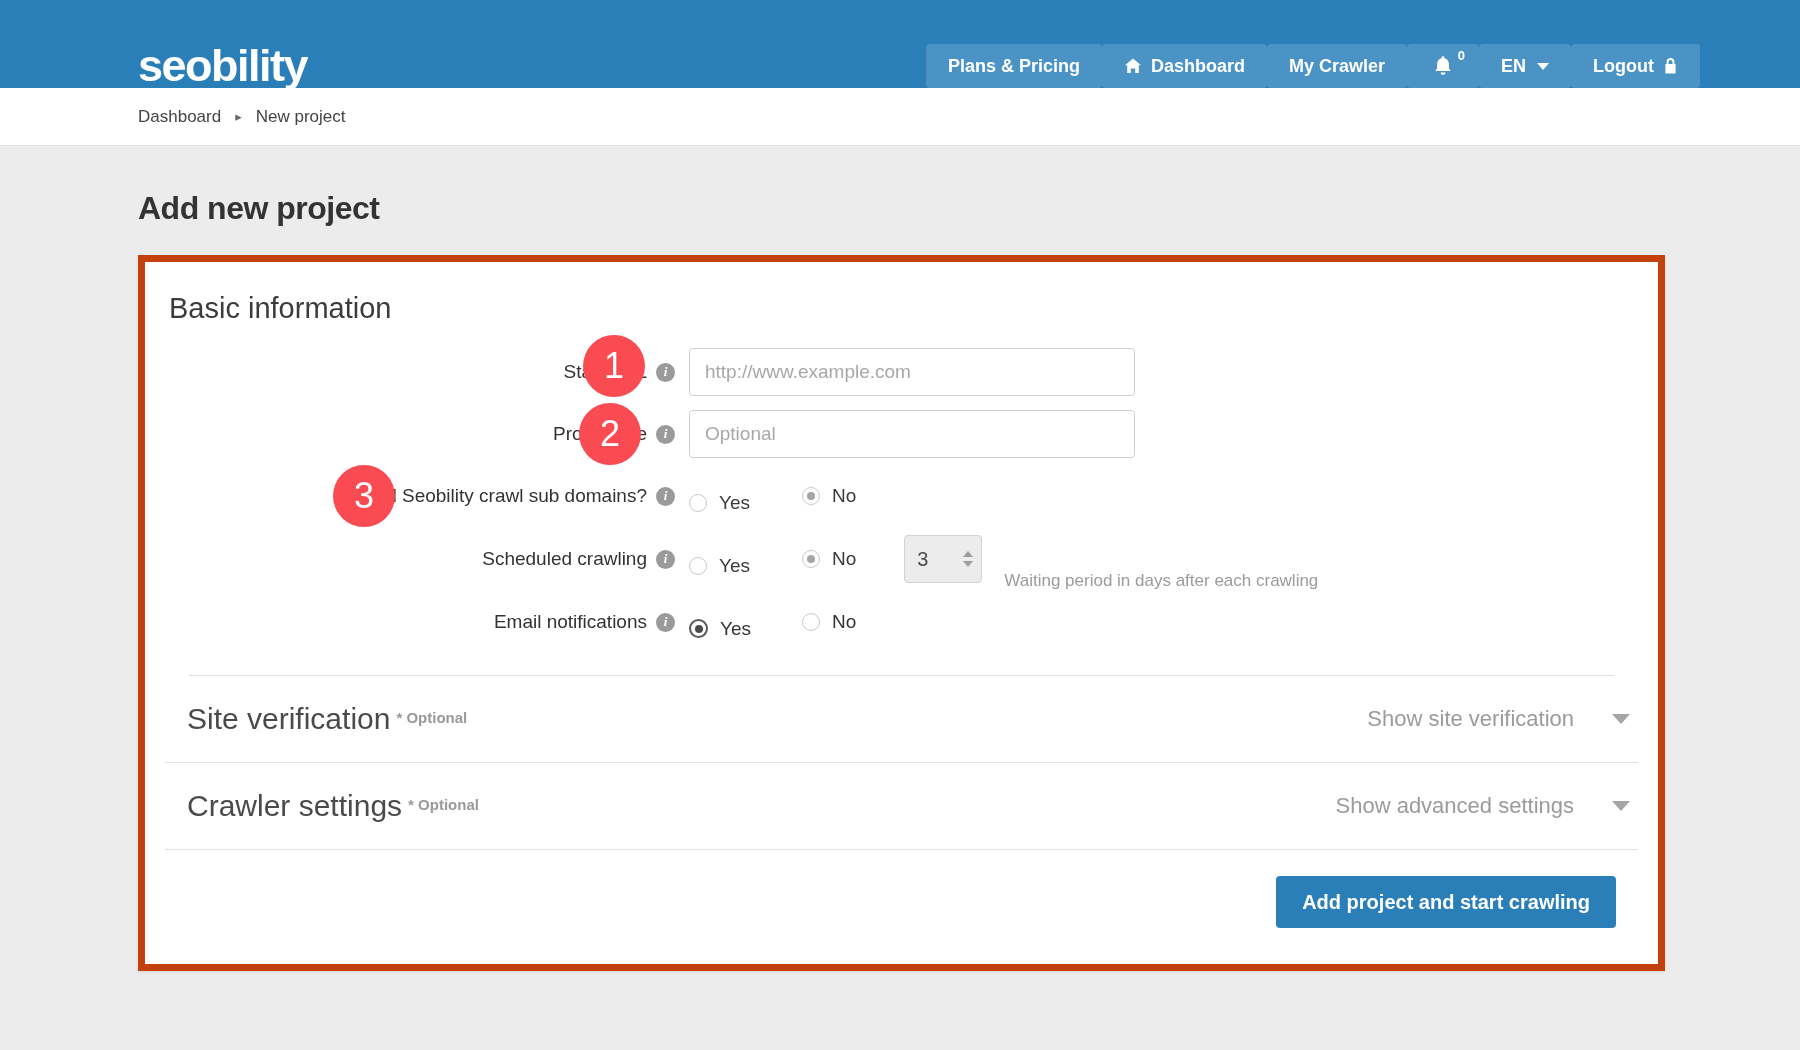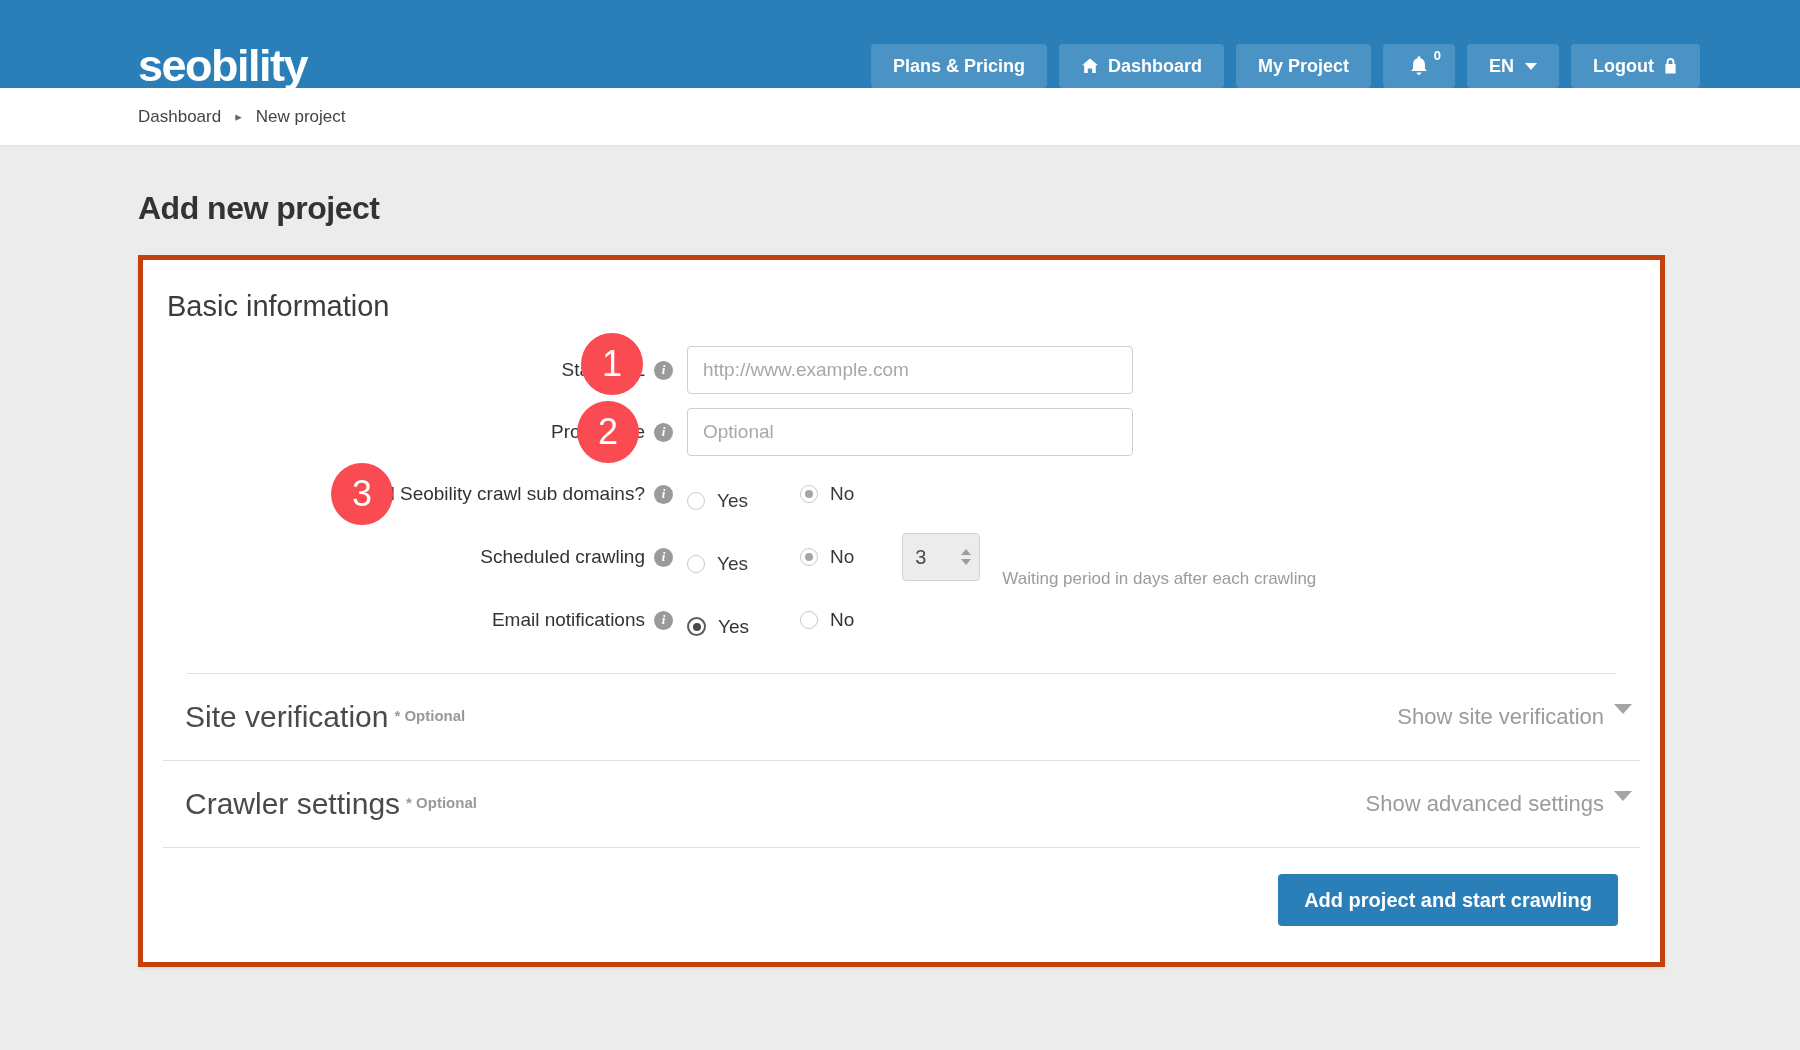--- a/index.html
+++ b/index.html
@@ -29,21 +29,21 @@
     font-size: 45px;
     font-weight: bold;
     letter-spacing: -1.5px;
     line-height: 1;
     margin-left: 98px;
     user-select: none;
   }
   .nav {
     display: flex;
     align-items: center;
-    gap: 12px;
+    gap: 0;
     margin-left: auto;
     margin-right: 60px;
   }
   .nav-btn {
     background: #4a93c4;
     color: #ffffff;
     font-size: 18px;
     font-weight: bold;
     border: none;
     border-radius: 4px;
@@ -108,21 +108,21 @@
     font-weight: bold;
     color: #333;
     margin: 44px 0 28px 0;
     letter-spacing: -0.5px;
   }
 
   
   .card {
     width: 1527px;
     background: #ffffff;
-    border: 5px solid #c2410c;
+    border: 7px solid #c2410c;
     box-shadow: 0 2px 3px rgba(0,0,0,0.07);
   }
   .card-body { padding: 30px 24px 0 24px; }
   .section-title {
     font-size: 29px;
     color: #3b3b3b;
     margin: 0 0 16px 0;
     font-weight: normal;
   }
   .section-desc {
@@ -303,21 +303,22 @@
   }
   .optional-tag {
     font-size: 15px;
     color: #999;
     font-weight: bold;
     margin-left: 6px;
     vertical-align: super;
   }
   .collapse-toggle {
     display: flex;
-    gap: 10px;
+    align-items: center;
+    gap: 38px;
     font-size: 22px;
     color: #9b9b9b;
   }
   .toggle-caret {
     width: 0; height: 0;
     border-left: 9px solid transparent;
     border-right: 9px solid transparent;
     border-top: 10px solid #a5a5a5;
   }
 
@@ -354,21 +355,21 @@
     <button class="nav-btn">
       <span class="icon-home">
         <svg width="18" height="18" viewBox="0 0 18 18">
             <path d="M9 1.5 1 8.2h2.2V16h3.6v-4.6h4.4V16h3.6V8.2H17z" fill="#ffffff"></path>
           </svg>
       </span>
       <span>Dashboard</span>
     </button>
 
     <button class="nav-btn">
-      <span>My Project</span>
+      <span>My Crawler</span>
     </button>
 
     <button class="nav-btn bell-btn">
       <span class="icon-bell">
         <svg width="20" height="22" viewBox="0 0 20 22">
             <path d="M10 1.2c-.8 0-1.5.6-1.5 1.4v.7C5.9 4 4.1 6.3 4.1 9v4.3L2.3 16h15.4l-1.8-2.7V9c0-2.7-1.8-5-4.4-5.7v-.7c0-.8-.7-1.4-1.5-1.4zM7.6 17.4c.2 1.4 1.2 2.4 2.4 2.4s2.2-1 2.4-2.4z" fill="#ffffff"></path>
           </svg>
       </span>
       <span class="bell-badge">0</span>
     </button>

